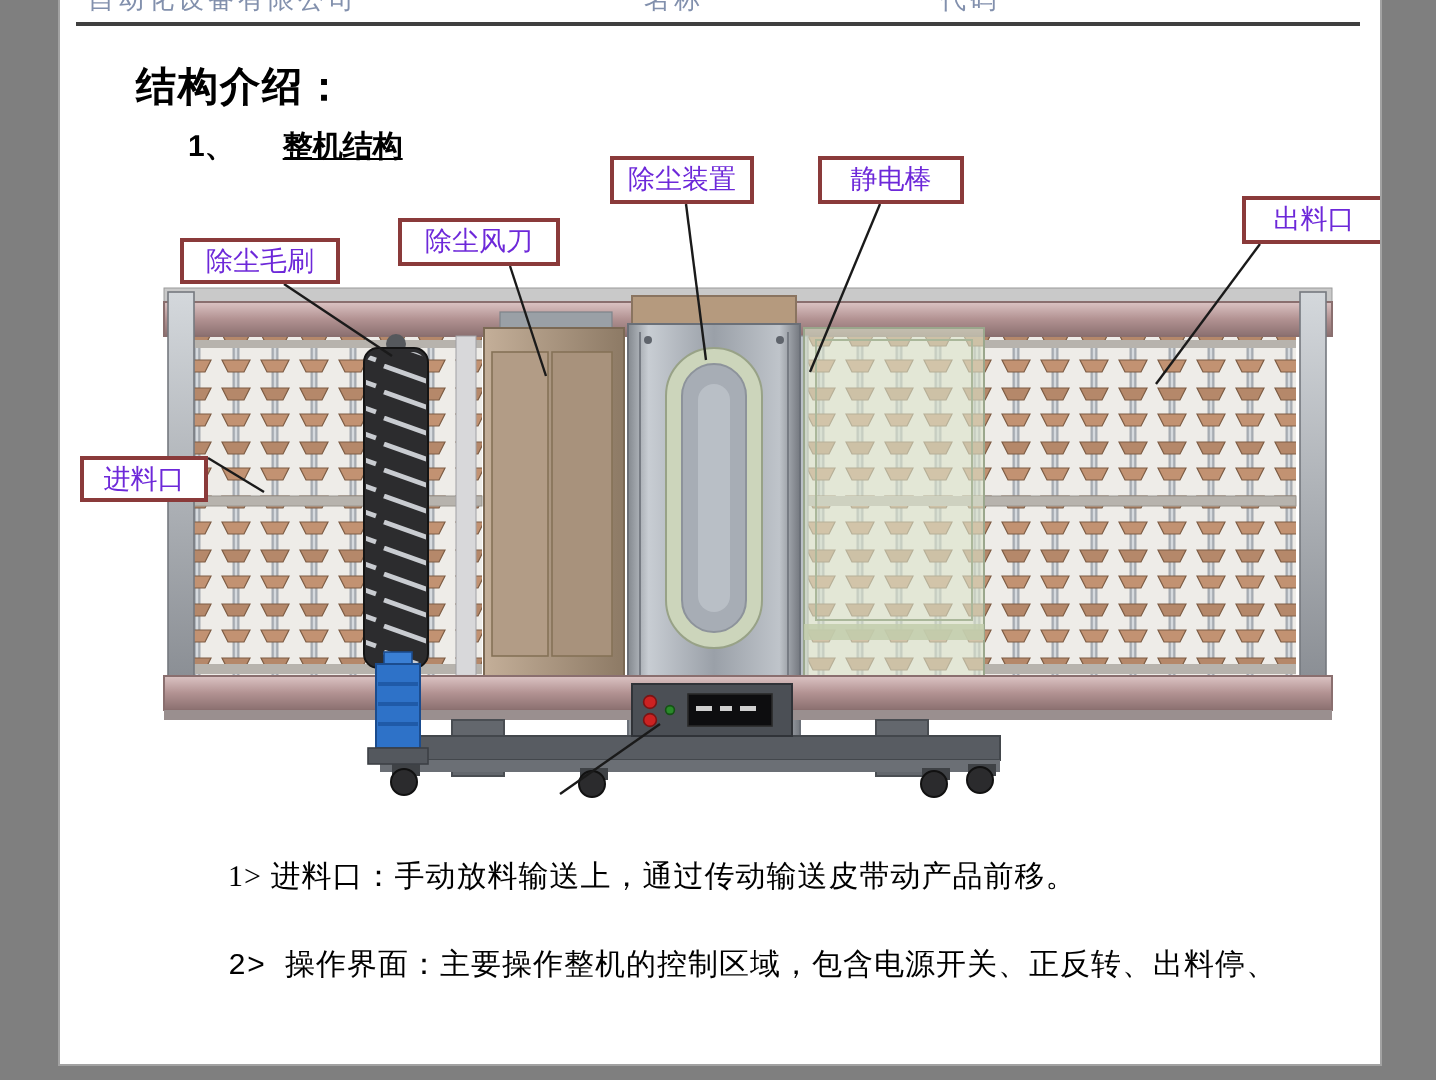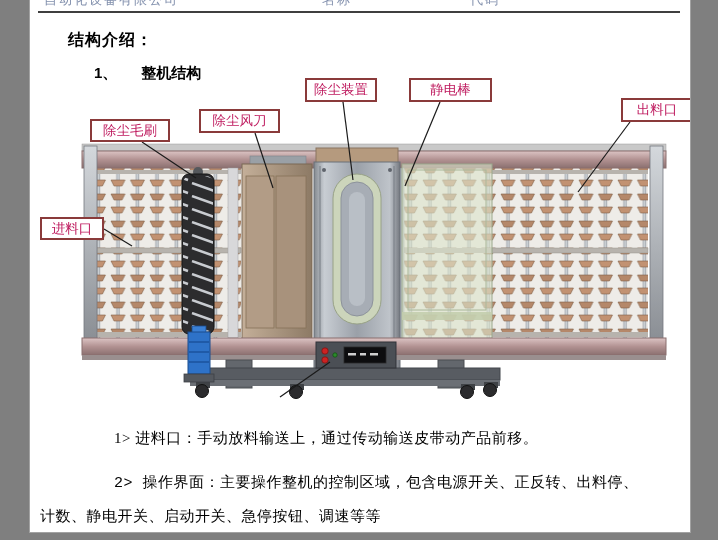--- a/index.html
+++ b/index.html
@@ -7,34 +7,34 @@
        font-family:"Liberation Serif",serif;}
   .page{position:absolute;left:30px;top:0;width:660px;height:532px;background:#ffffff;
         overflow:hidden;outline:1px solid #a2a2a2;}
   .header-rule{position:absolute;left:8px;top:11px;width:642px;height:0;
         border-top:2px solid #3f3f3f;z-index:2;}
   .hfrag{position:absolute;top:-9px;font-size:13px;color:#8290ad;z-index:2;
         font-family:"Liberation Sans",sans-serif;white-space:nowrap;letter-spacing:2px;}
   .hf1{left:14px;}
   .hf2{left:292px;}
   .hf3{left:440px;}
-  .doc-title{position:absolute;left:38px;top:30px;font-size:16px;font-weight:bold;
+  .doc-title{position:absolute;left:38px;top:30px;font-size:20px;font-weight:bold;
         color:#000;font-family:"Liberation Sans",sans-serif;letter-spacing:1px;z-index:2;}
   .section-heading{position:absolute;left:64px;top:64px;font-size:15px;font-weight:bold;
-        color:#000;font-family:"Liberation Sans",sans-serif;z-index:2;}
+        color:#000;font-family:"Liberation Sans",sans-serif;z-index:2;text-decoration:underline;}
   .section-heading .num{display:inline-block;margin-right:24px;}
   .callout{position:absolute;background:#fff;border:2px solid #8a3a3a;z-index:3;
         display:flex;align-items:center;justify-content:center;
-        font-size:13.5px;color:#be185d;box-sizing:border-box;}
+        font-size:13.5px;color:#6d28d9;box-sizing:border-box;}
   .c-brush{left:60px;top:119px;width:80px;height:23px;}
   .c-knife{left:169px;top:109px;width:81px;height:24px;}
   .c-device{left:275px;top:78px;width:72px;height:24px;}
-  .c-static{left:379px;top:78px;width:83px;height:24px;}
+  .c-static{left:379px;top:78px;width:73px;height:24px;}
   .c-outlet{left:591px;top:98px;width:72px;height:24px;}
-  .c-inlet{left:10px;top:217px;width:64px;height:23px;}
+  .c-inlet{left:10px;top:228px;width:64px;height:23px;}
   .c-panel{left:209px;top:397px;width:78px;height:23px;}
   .para{position:absolute;font-size:15px;color:#000;white-space:nowrap;z-index:2;
         letter-spacing:0.5px;}
   .p1{left:84px;top:429px;}
   .p2{left:84px;top:473px;font-family:Liberation Mono, monospace;}
   .p3{left:10px;top:507px;}
   svg.overlay{position:absolute;left:0;top:0;z-index:1;}
 </style>
 </head>
 <body>
@@ -203,15 +203,14 @@
 
   <div class="callout c-brush">除尘毛刷</div>
   <div class="callout c-knife">除尘风刀</div>
   <div class="callout c-device">除尘装置</div>
   <div class="callout c-static">静电棒</div>
   <div class="callout c-outlet">出料口</div>
   <div class="callout c-inlet">进料口</div>
 
   <div class="para p1">1&gt; 进料口：手动放料输送上，通过传动输送皮带动产品前移。</div>
   <div class="para p2">2&gt; 操作界面：主要操作整机的控制区域，包含电源开关、正反转、出料停、</div>
-  <div class="para p3">计数、静电开关、启动开关、急停按钮、调速等等</div>
 
 </div>
 
 </body></html>

